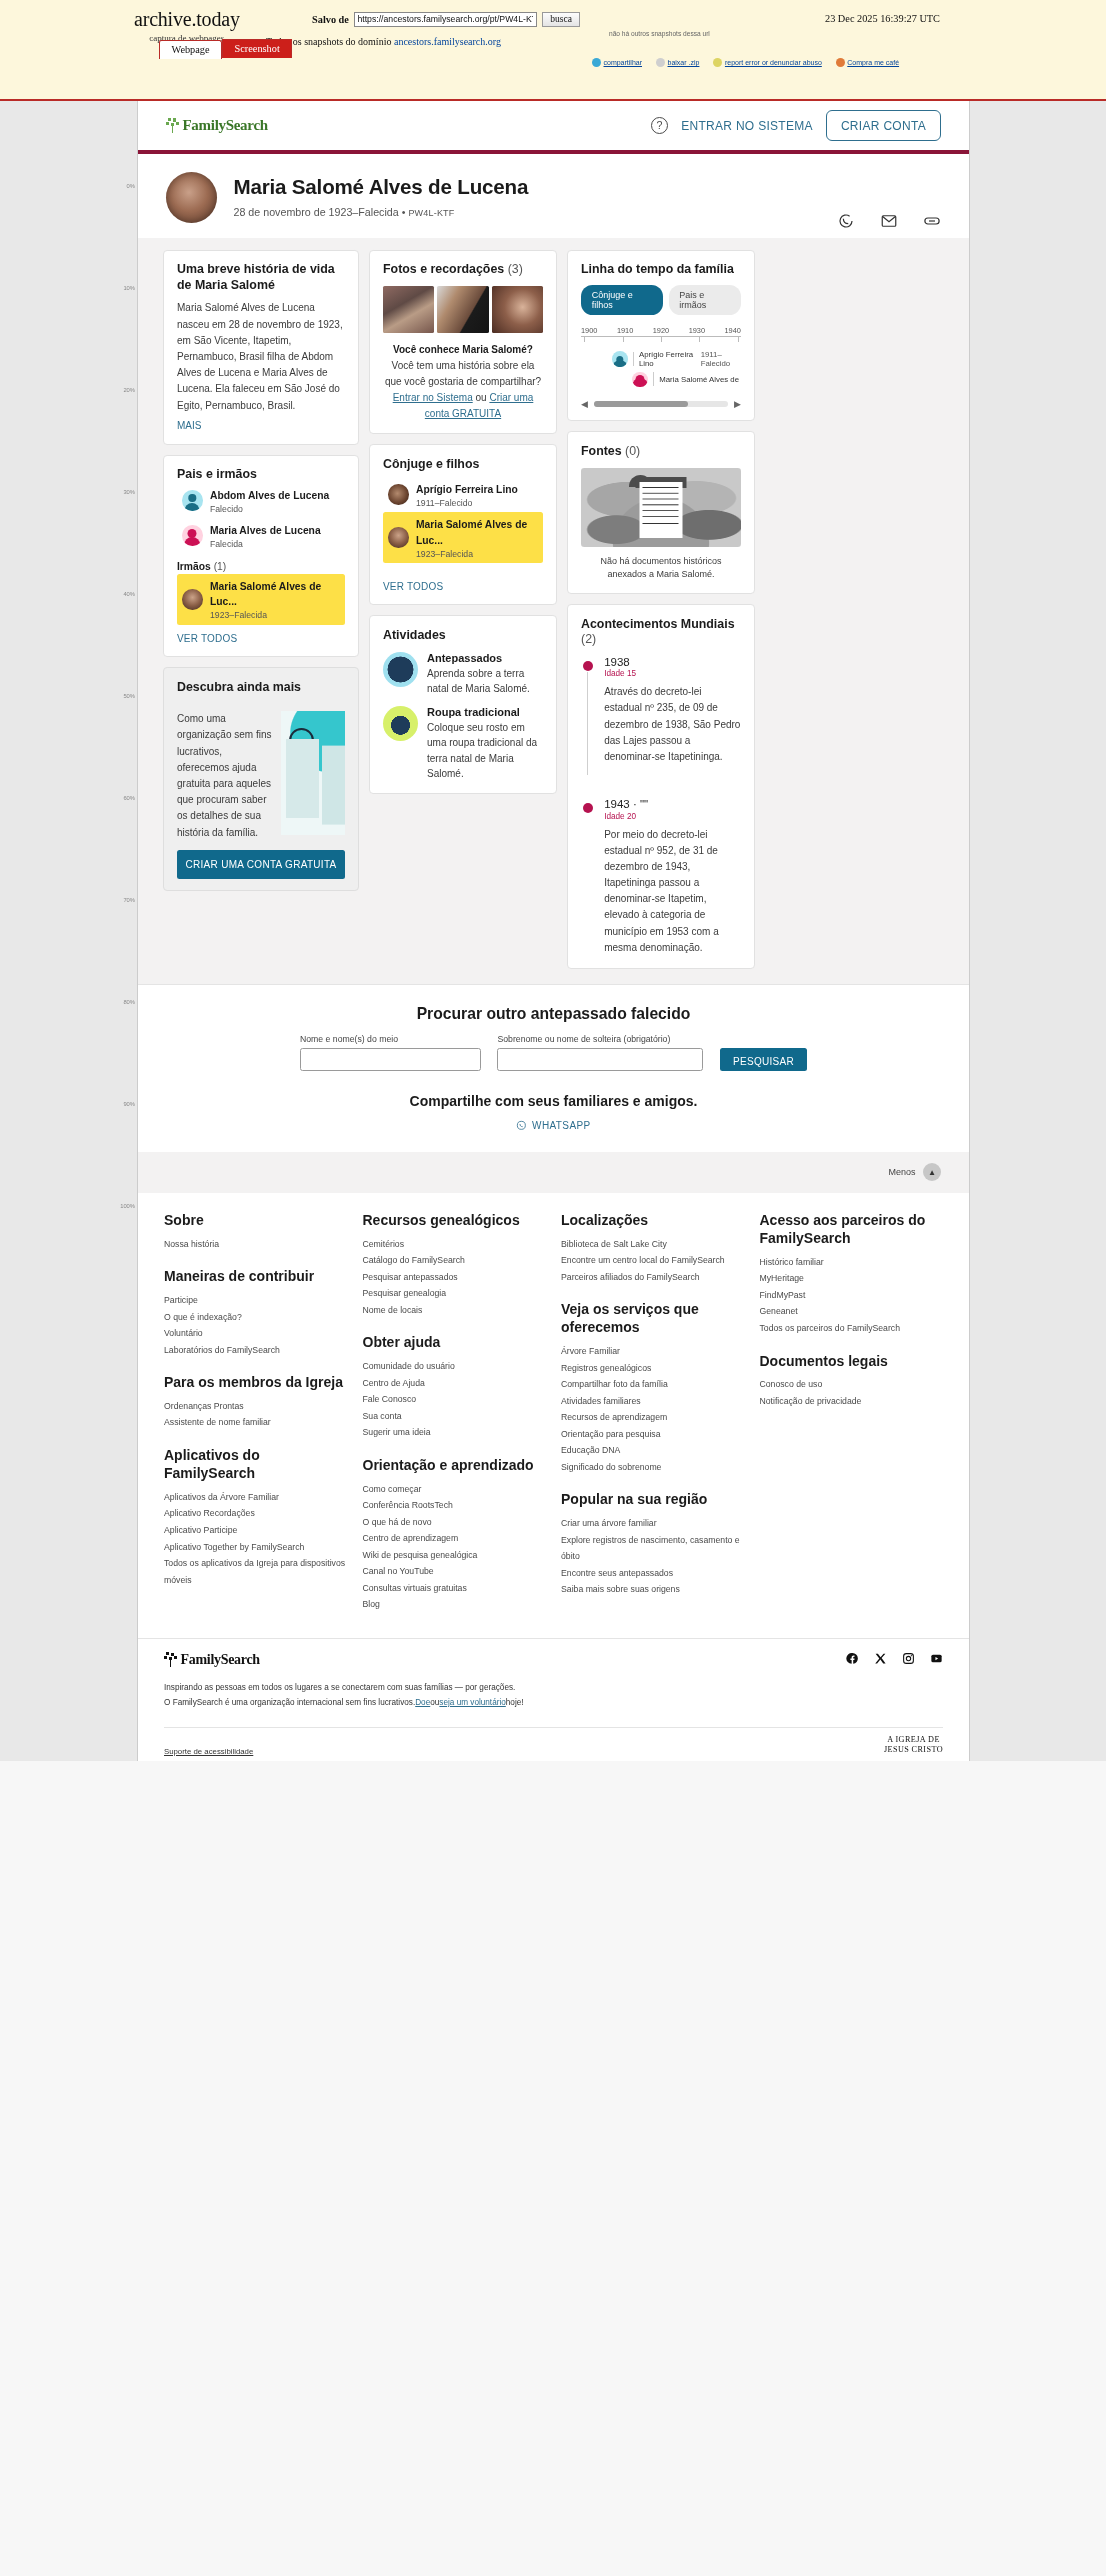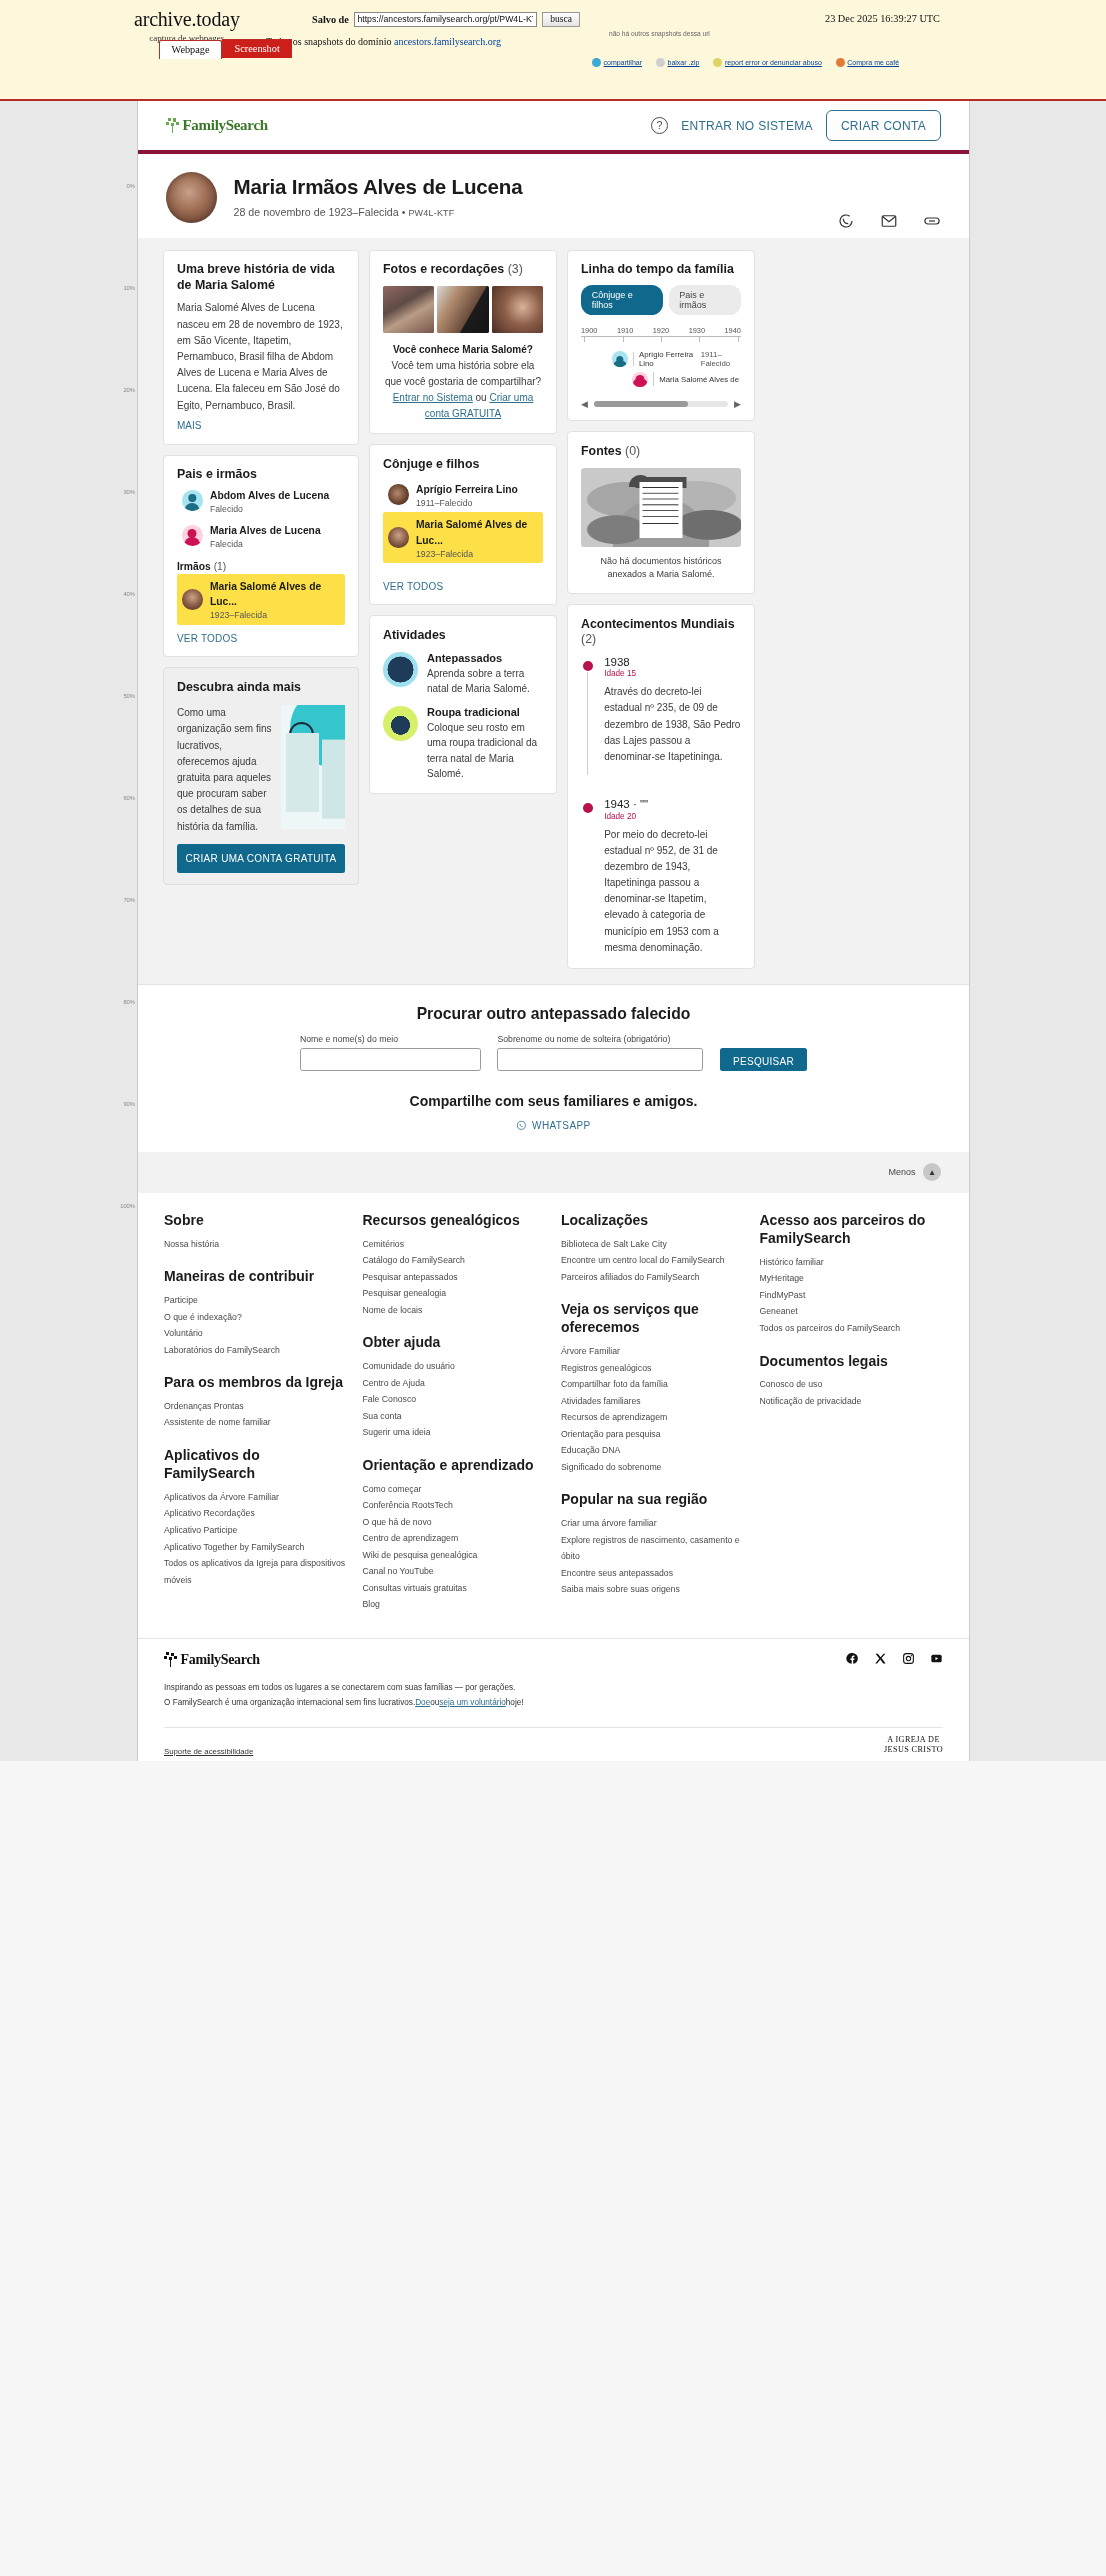--- a/index.html
+++ b/index.html
@@ -326,21 +326,21 @@
       <div class="fs-right">
         <span class="fs-help">?</span>
         <span class="fs-signin">ENTRAR NO SISTEMA</span>
         <button class="fs-create">CRIAR CONTA</button>
       </div>
     </div>
 
     <div class="profile">
       <div class="avatar-lg"></div>
       <div class="profile-info">
-        <div class="profile-name">Maria Irmãos Alves de Lucena</div>
+        <div class="profile-name">Maria Salomé Alves de Lucena</div>
         <div class="profile-meta">
           <span>28 de novembro de 1923–Falecida</span>
           <span>•</span>
           <span class="pid">PW4L-KTF</span>
         </div>
       </div>
       <div class="share-icons">
         <svg class="sicon" viewBox="0 0 24 24" fill="none" stroke="currentColor" stroke-width="1.6">
             <path d="M20 12a8 8 0 1 1-3.2-6.4"></path>
             <path d="M8.5 9c0 4 2.5 6.5 6.5 6.5"></path>
@@ -391,21 +391,21 @@
             <span>
               <span class="p-name">Maria Salomé Alves de Luc...</span>
               <span class="p-sub" style="display:block">1923–Falecida</span>
             </span>
           </div>
           <span class="vertodos">VER TODOS</span>
         </div>
 
         <div class="card grey">
           <div class="card-title">Descubra ainda mais</div>
-          <div class="disc-wrap" style="margin-top:10px">
+          <div class="disc-wrap" style="margin-top:16px">
             <div class="disc-txt">Como uma organização sem fins lucrativos, oferecemos ajuda gratuita para aqueles que procuram saber os detalhes de sua história da família.</div>
             <div class="disc-img">
                 <span class="mag"></span>
               </div>
           </div>
           <button class="btn-teal">CRIAR UMA CONTA GRATUITA</button>
         </div>
       </div>
 
       <div class="col col-b">

